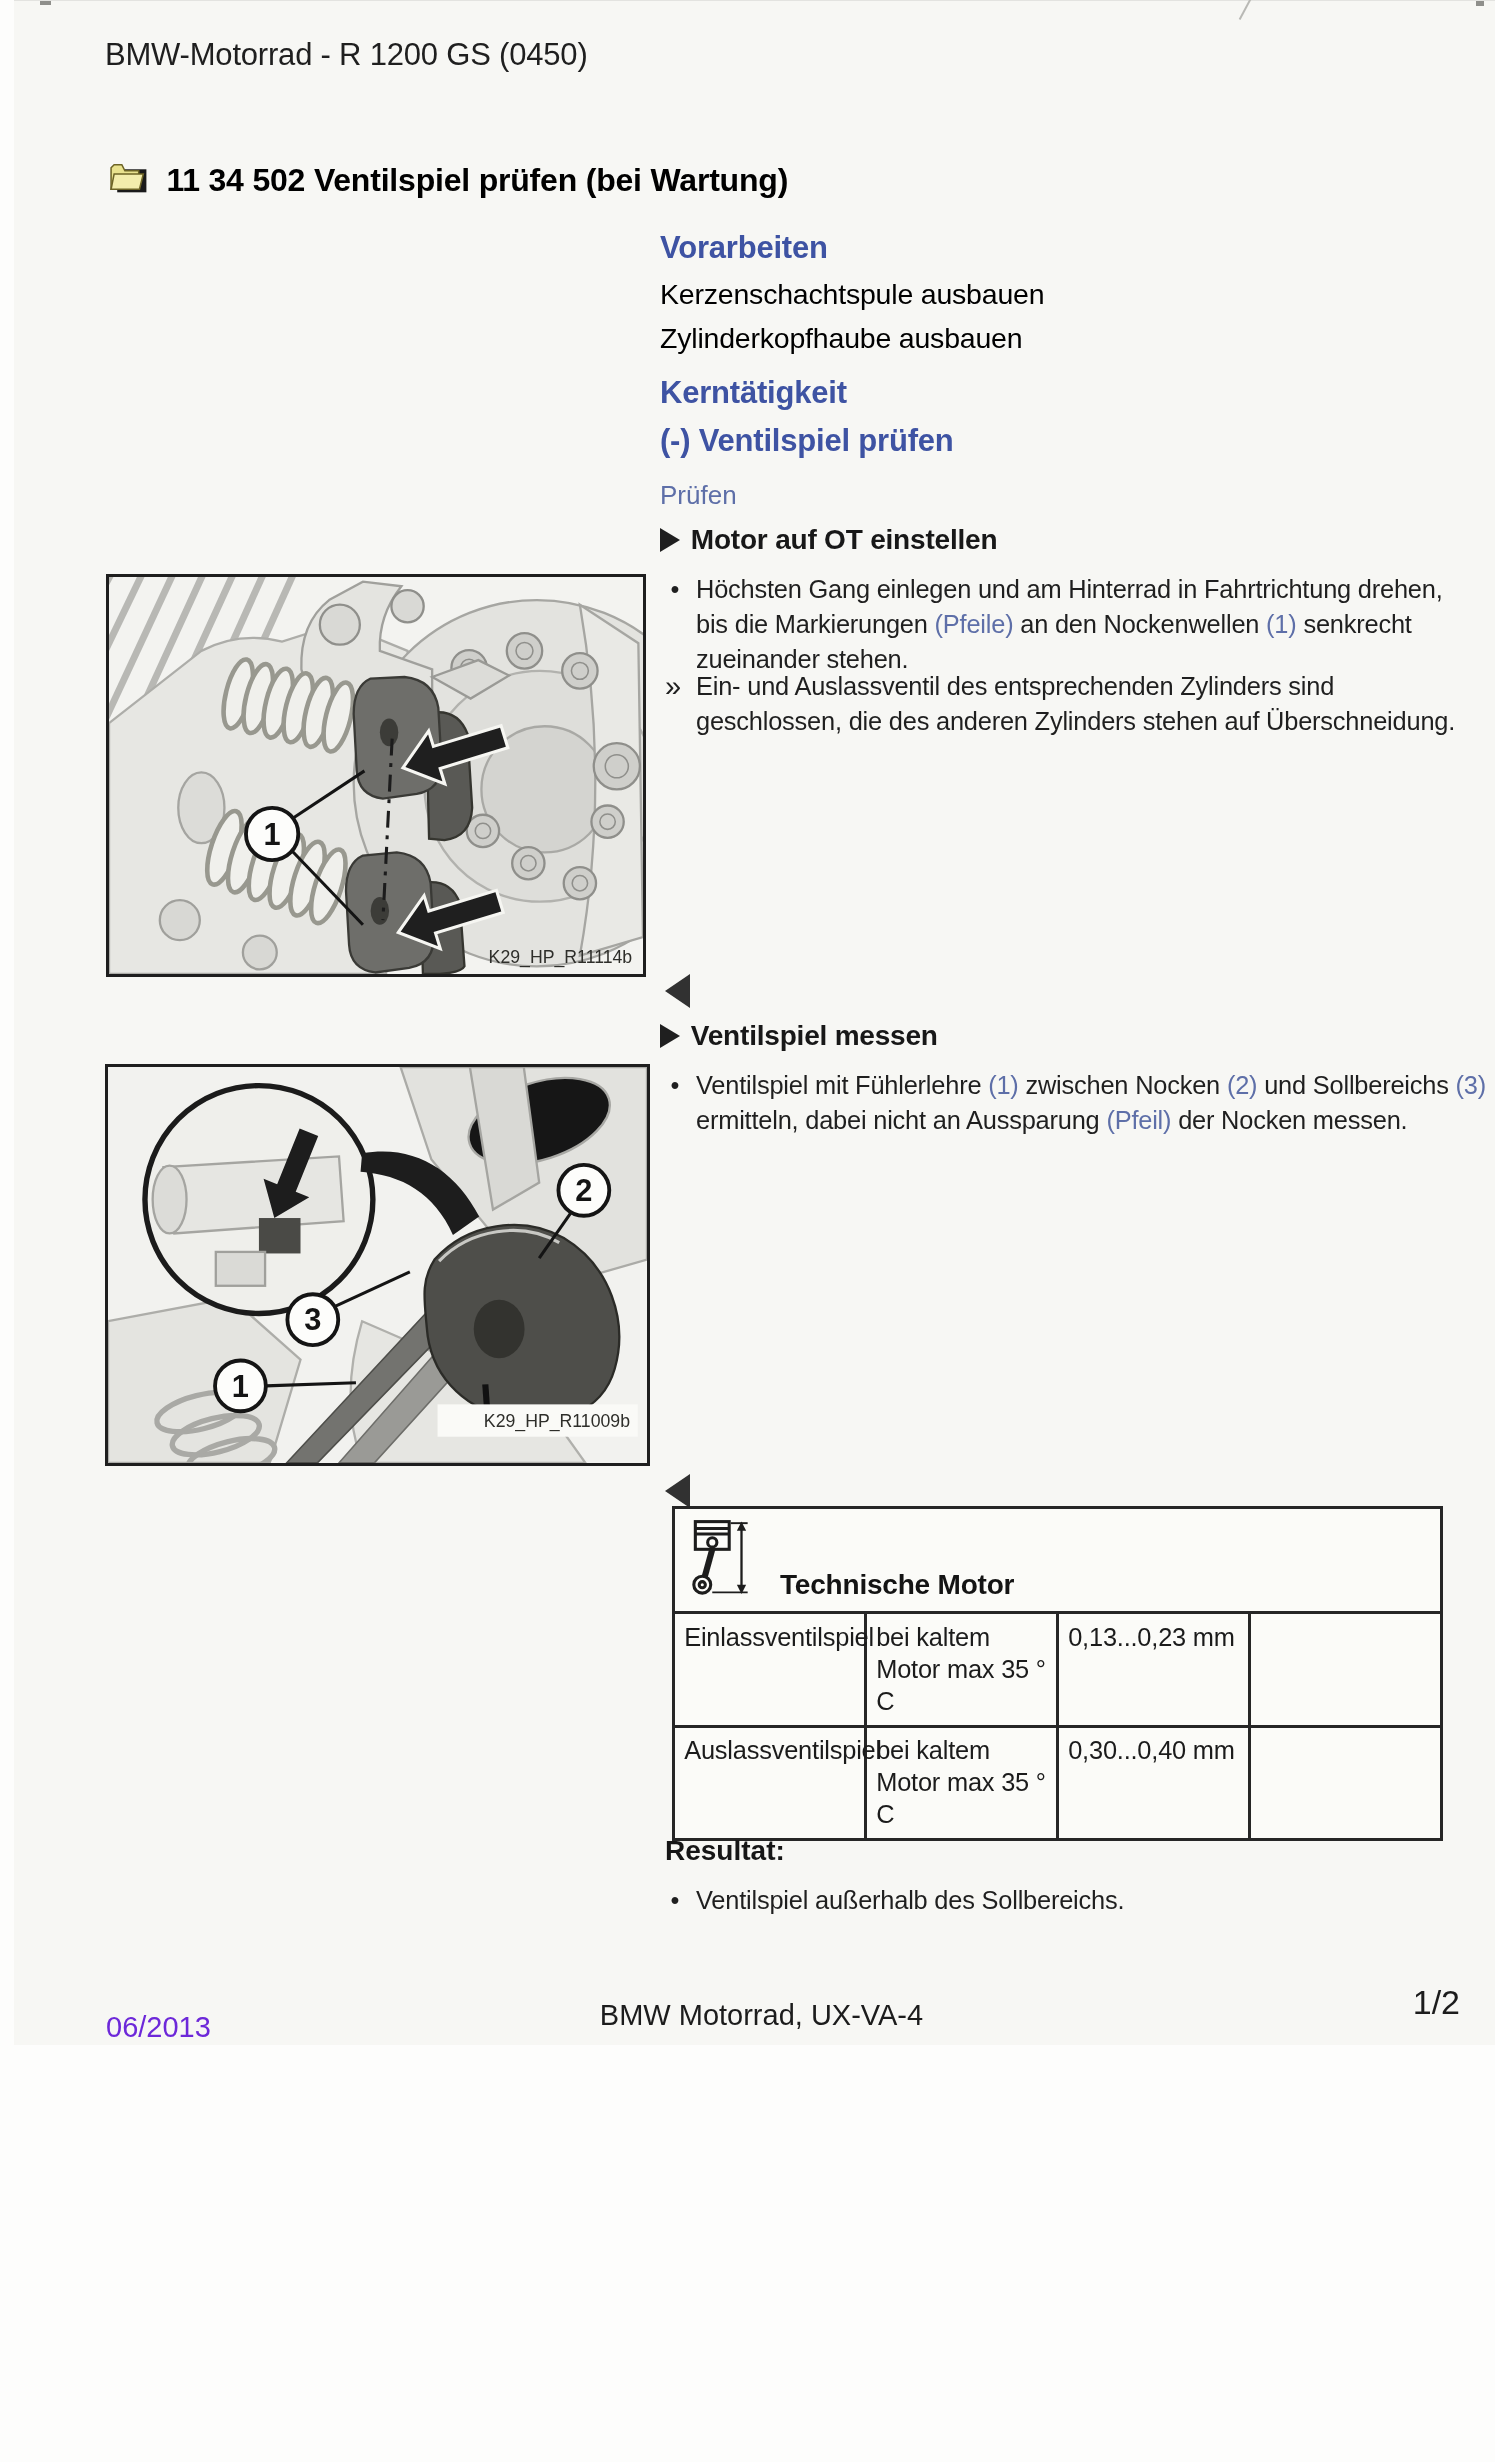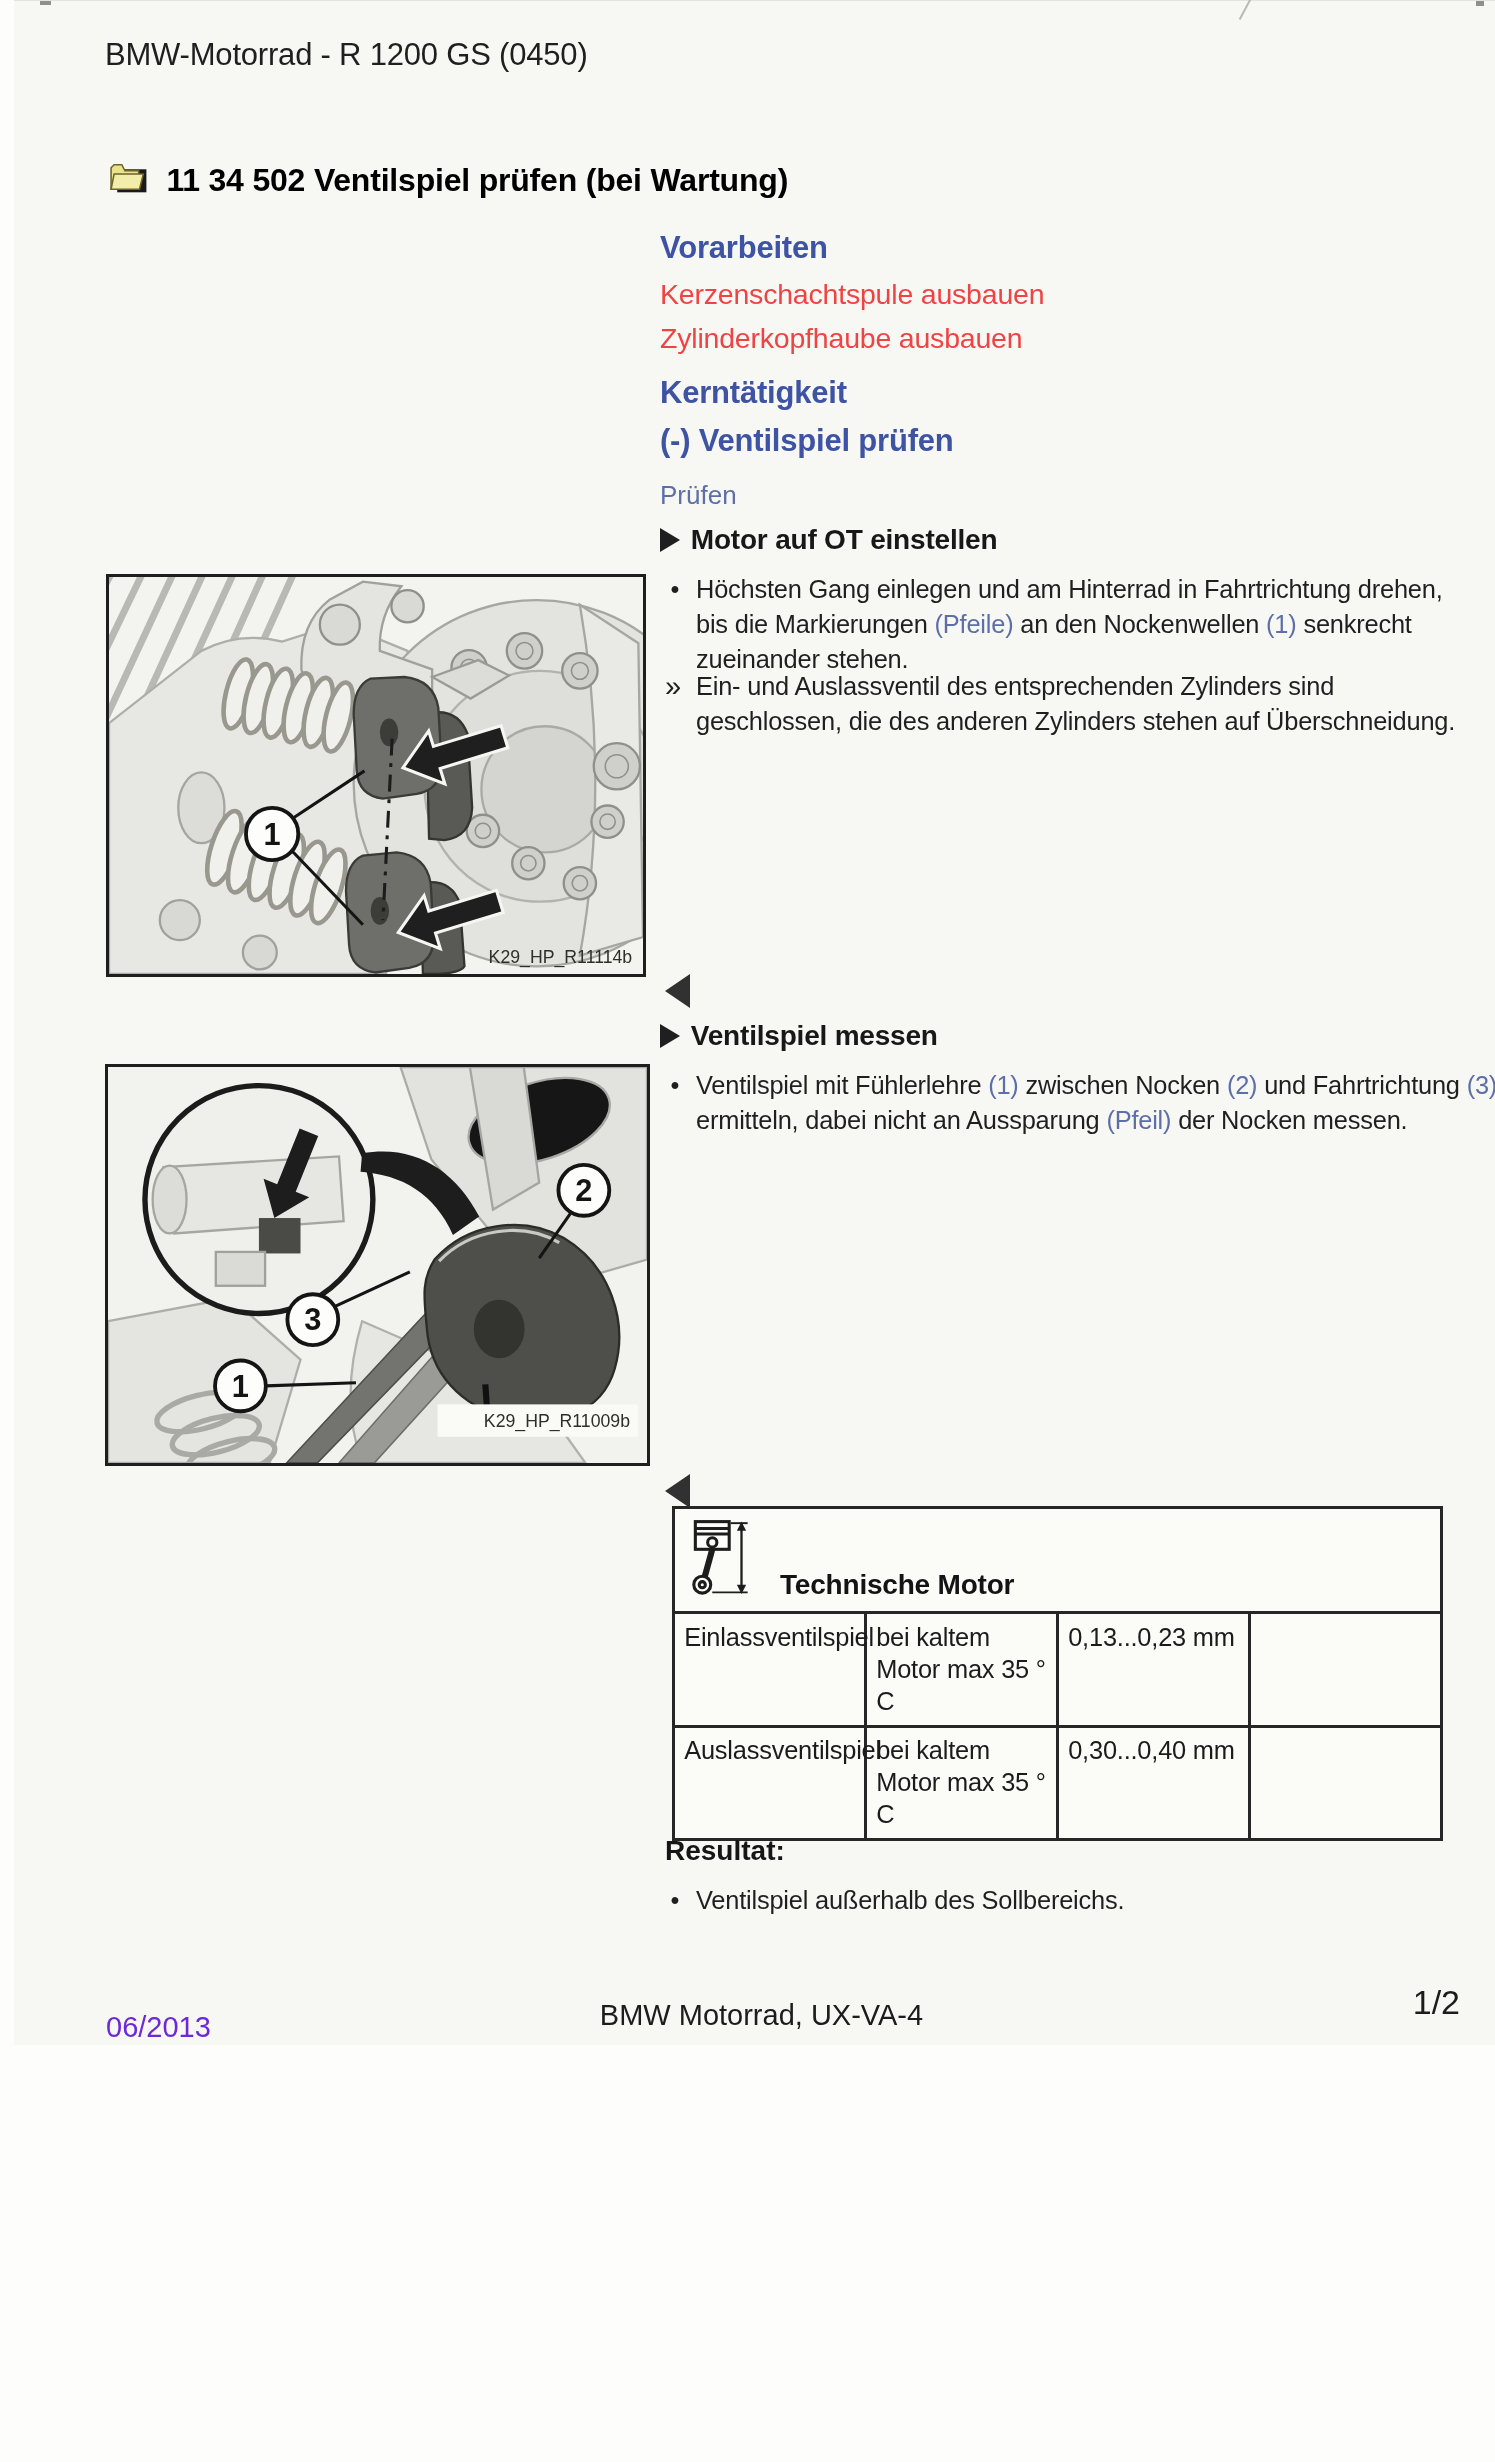--- a/index.html
+++ b/index.html
@@ -34,21 +34,21 @@
   .proc-title-row{
     position:absolute;left:94px;top:159px;
     display:flex;align-items:center;gap:15.4px;
   }
   .proc-title{
     font-size:32px;font-weight:bold;color:#000000;letter-spacing:-0.2px;
   }
 
   .rcol{position:absolute;left:646px;}
   .h-blue{font-size:31px;font-weight:bold;color:#3e53a3;letter-spacing:-0.2px;}
-  .link-blue{font-size:28.5px;color:#ef4444;letter-spacing:-0.2px;}
+  .link-blue{font-size:28.5px;color:#000000;letter-spacing:-0.2px;}
   .h-blue-sm{font-size:26px;font-weight:normal;color:#5e6fa8;}
 
   .step-head{display:flex;align-items:center;gap:10.8px;}
   .step-head .label{font-size:28px;font-weight:bold;color:#181818;letter-spacing:-0.2px;}
   .tri-right{
     width:0;height:0;border-left:20px solid #1f1f1f;
     border-top:12.3px solid transparent;border-bottom:12.3px solid transparent;
   }
   .tri-left{
     position:absolute;width:0;height:0;border-right:25.4px solid #313131;
@@ -247,21 +247,21 @@
 
   <span class="tri-left" style="left:651px;top:973px;"></span>
 
   <div class="rcol step-head" style="top:1019px;position:absolute;">
     <span class="tri-right"></span>
     <span class="label">Ventilspiel messen</span>
   </div>
 
   <div class="para" style="left:682px;top:1067px;width:827px;">
     <span class="marker">•</span>
-    <span>Ventilspiel mit Fühlerlehre </span><span class="ref">(1)</span><span> zwischen Nocken </span><span class="ref">(2)</span><span> und Fahrtrichtung </span><span class="ref">(3)</span><span> ermitteln, dabei nicht an Aussparung </span><span class="ref">(Pfeil)</span><span> der Nocken messen.</span>
+    <span>Ventilspiel mit Fühlerlehre </span><span class="ref">(1)</span><span> zwischen Nocken </span><span class="ref">(2)</span><span> und Sollbereichs </span><span class="ref">(3)</span><span> ermitteln, dabei nicht an Aussparung </span><span class="ref">(Pfeil)</span><span> der Nocken messen.</span>
   </div>
 
   <div class="figure" style="left:91px;top:1063px;width:545px;height:402px;">
     <svg width="539" height="396" viewBox="0 0 700 514">
       <rect x="0" y="0" width="700" height="514" fill="#f2f2ef"></rect>
 
       <g>
         <path d="M380 0 L700 0 L700 250 L560 290 L420 120 Z" fill="#e2e2de" stroke="#ababa7" stroke-width="3"></path>
         <ellipse cx="560" cy="70" rx="95" ry="50" transform="rotate(-18 560 70)" fill="#ececе8" fill-opacity="0.9" stroke="#a8a8a4" stroke-width="3"></ellipse>
         <path d="M470 0 L540 0 L560 150 L500 185 Z" fill="#d9d9d5" stroke="#a5a5a1" stroke-width="3"></path>

